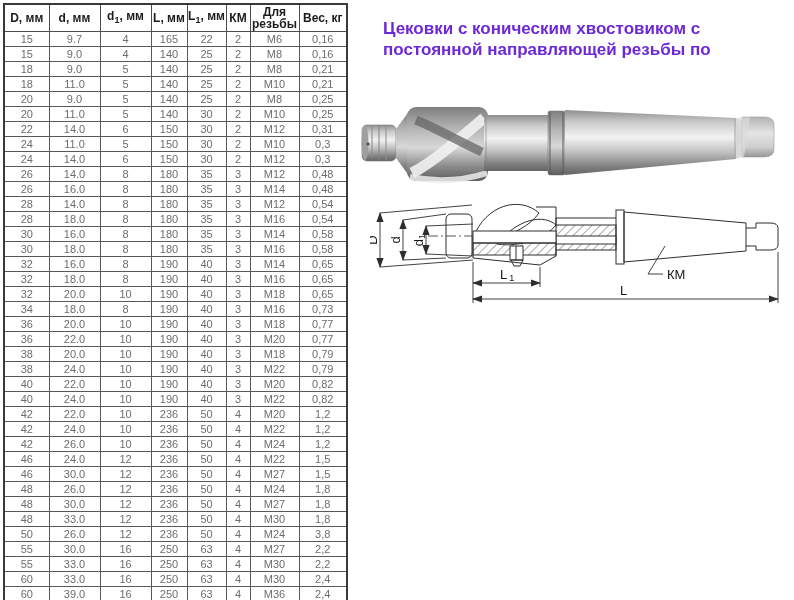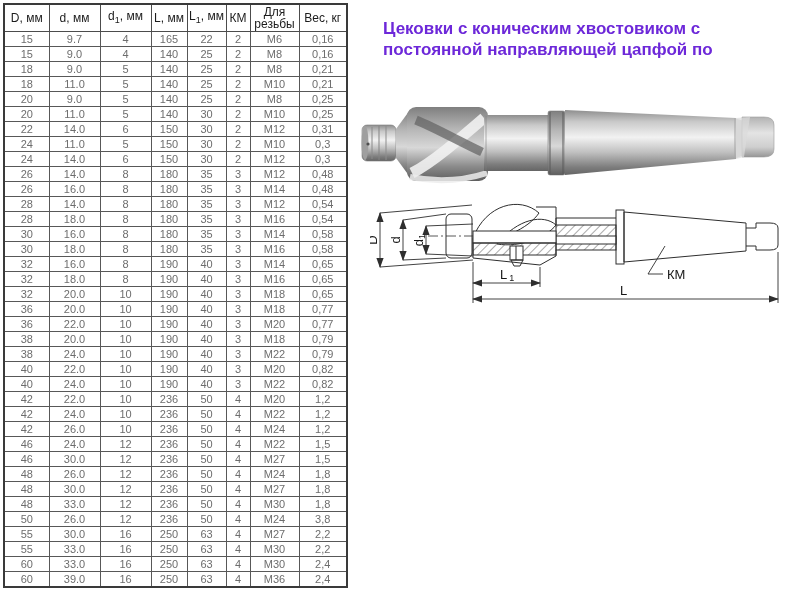--- a/index.html
+++ b/index.html
@@ -2,21 +2,21 @@
 <html><head>
 <meta charset="utf-8">
 <style>
   html,body{margin:0;padding:0;background:#fff;}
   .page{position:relative;width:794px;height:600px;background:#fff;overflow:hidden;
         font-family:"Liberation Sans",sans-serif;}
 
   
   table.spec{position:absolute;left:3px;top:3px;width:343px;border-collapse:collapse;
              table-layout:fixed;border:2px solid #3a3a3a;}
-  table.spec th{border:1px solid #4c4c4c;font-size:12px;font-weight:normal;color:#1c1c1c;
+  table.spec th{border:1px solid #4c4c4c;font-size:12px;font-weight:bold;color:#1c1c1c;
                 text-align:center;vertical-align:middle;line-height:12px;height:26px;padding:0;}
   table.spec th sub{font-size:9px;}
   table.spec td{border:1px solid #585858;font-size:11px;color:#6d6d6d;text-align:center;
                 vertical-align:middle;height:14px;line-height:13px;padding:0;white-space:nowrap;
                 overflow:hidden;}
 
   
   .title{position:absolute;left:383px;top:19px;font-size:17px;line-height:20.5px;
          font-weight:bold;color:#6d28d9;white-space:nowrap;}
 
@@ -247,20 +247,30 @@
           <td>32</td>
           <td>20.0</td>
           <td>10</td>
           <td>190</td>
           <td>40</td>
           <td>3</td>
           <td>M18</td>
           <td>0,65</td>
         </tr>
 
+        <tr>
+          <td>34</td>
+          <td>18.0</td>
+          <td>8</td>
+          <td>190</td>
+          <td>40</td>
+          <td>3</td>
+          <td>M16</td>
+          <td>0,73</td>
+        </tr>
 
         <tr>
           <td>36</td>
           <td>20.0</td>
           <td>10</td>
           <td>190</td>
           <td>40</td>
           <td>3</td>
           <td>M18</td>
           <td>0,77</td>
@@ -461,21 +471,21 @@
           <td>63</td>
           <td>4</td>
           <td>M36</td>
           <td>2,4</td>
         </tr>
       </tbody>
   </table>
 
   <div class="title">
     <div>Цековки с коническим хвостовиком с</div>
-    <div>постоянной направляющей цапфой по</div>
+    <div>постоянной направляющей резьбы по</div>
   </div>
 
   <svg class="photo" width="434" height="110" viewBox="0 0 434 110">
     <defs>
       <linearGradient id="cyl" x1="0" y1="0" x2="0" y2="1">
         <stop offset="0" stop-color="#8e8e8e"></stop>
           <stop offset="0.18" stop-color="#c9c9c9"></stop>
         <stop offset="0.42" stop-color="#f2f2f2"></stop>
           <stop offset="0.65" stop-color="#c0c0c0"></stop>
         <stop offset="0.88" stop-color="#7d7d7d"></stop>

